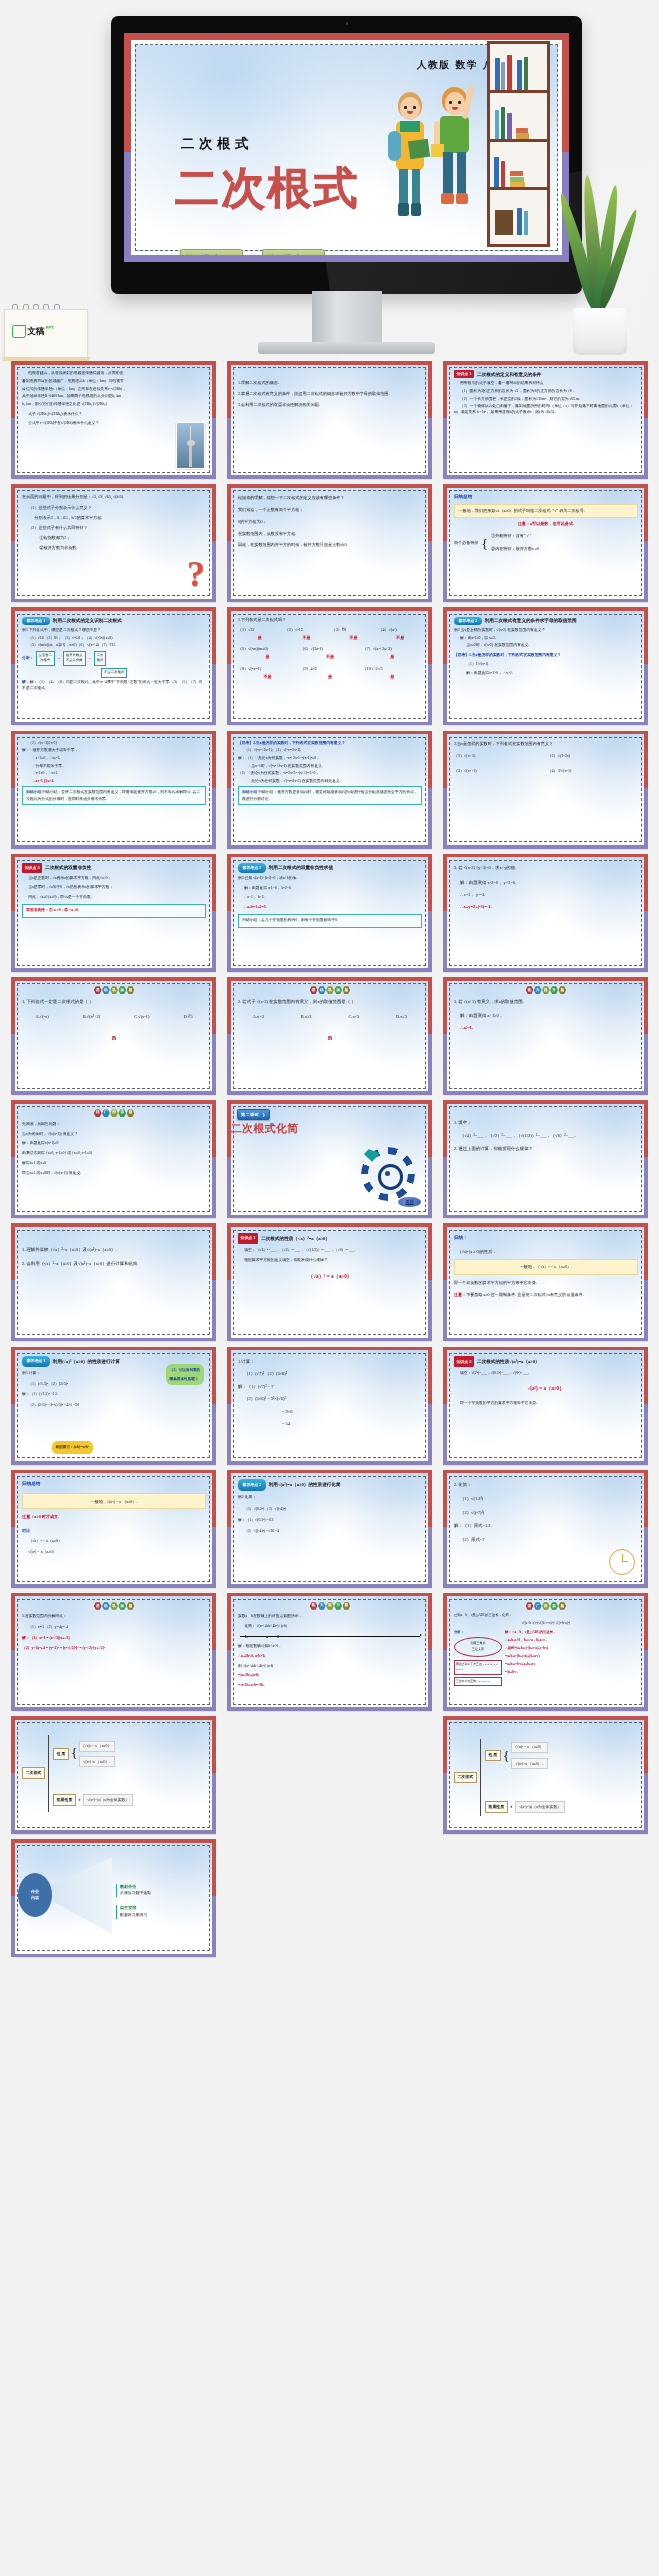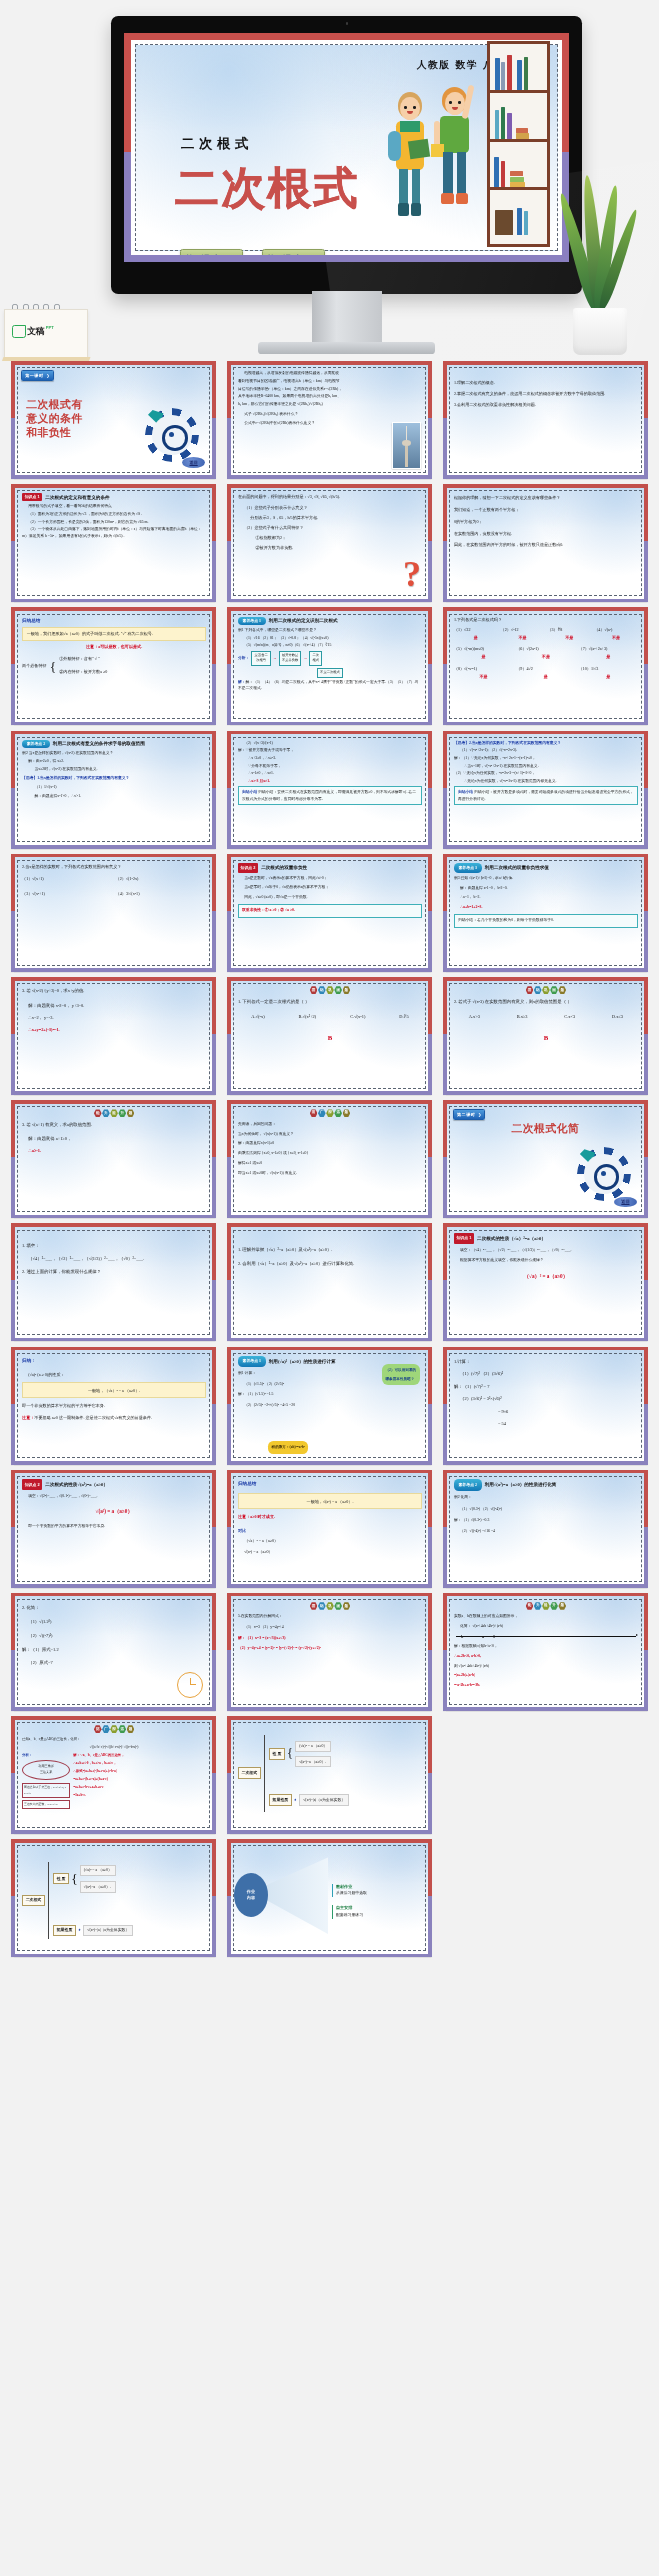--- a/index.html
+++ b/index.html
@@ -138,21 +138,21 @@
   .tcontent .ind{text-indent:6.2px;}
   .red{color:#d0021b;font-weight:700;}
   .blue{color:#1f3fa8;font-weight:700;}
   .grn{color:#157a3c;font-weight:700;}
 
   
   .sec-title{
     position:absolute;left:11.3px;top:32px;font-size:10.8px;line-height:1.32;font-weight:800;color:#c5403c;letter-spacing:0.5px;
     font-family:"Liberation Sans",sans-serif;
   }
-  .sec-title.center{left:0;right:0;top:17.5px;text-align:center;}
+  .sec-title.center{left:0;right:0;top:17.5px;}
   .lesson-tag{
     position:absolute;left:6.2px;top:5.2px;height:9.3px;padding:0 3.1px;
     display:flex;align-items:center;gap:2.6px;border-radius:1.5px;
     background:linear-gradient(to bottom,#4f9bdd,#1f63b5);
     border:0.5px solid #1c5ca8;box-shadow:0 0.5px 1px rgba(0,0,0,.25);
   }
   .lesson-tag b{font-size:4.1px;color:#fff;letter-spacing:0.5px;font-weight:700;}
   .lesson-tag i{font-style:normal;font-size:4.1px;color:#e9f3ff;}
   .ret{
     position:absolute;right:7.2px;bottom:7.2px;width:23px;height:10.8px;border-radius:50%;
@@ -320,41 +320,20 @@
       <div class="leaf" style="left:20.6px;height:122px;width:13.4px;background:linear-gradient(to top,#2f6d3a,#8fbf4c);transform:rotate(-16deg);"></div>
       <div class="leaf" style="left:34px;height:138px;width:14.4px;background:linear-gradient(to top,#2c6436,#a9c95a);transform:rotate(-5deg);"></div>
       <div class="leaf" style="left:48px;height:128px;width:13.4px;background:linear-gradient(to top,#2f6d3a,#94c24e);transform:rotate(8deg);"></div>
       <div class="leaf" style="left:61px;height:106px;width:11.3px;background:linear-gradient(to top,#2a5f33,#7fb245);transform:rotate(19deg);"></div>
       <div class="pot"></div>
     </div>
   </div>
 
   <div class="grid">
 
-    <div class="thumb">
-      <div class="thumb-inner">
-          <div class="dash"></div>
-        <div class="lesson-tag">
-          <b>第一课时</b>
-          <i>❯</i>
-        </div>
-        <div class="sec-title" style="white-space:pre-line">二次根式有
-意义的条件
-和非负性</div>
-        <div class="gear">
-          <div class="ring1"></div>
-            <div class="teal"></div>
-            <div class="ring2"></div>
-            <div class="core"></div>
-        </div>
-        <div class="ret">
-            <span>返回</span>
-          </div>
-      </div>
-    </div>
 
     <div class="thumb">
       <div class="thumb-inner">
           <div class="dash"></div>
         <div class="tcontent">
           <p class="ind">电视塔越高，从塔顶发射的电磁波传播得越远，从而能收</p>
           <p>看到电视节目的区域越广，电视塔高h（单位：km）与电视节</p>
           <p>目信号的传播半径r（单位：km）之间存在近似关系r=√(2Rh)，</p>
           <p>其中地球半径R=6400 km。如果两个电视塔的高分别是h₁ km、</p>
           <p>h₂ km，那么它们的传播半径之比是 √(2Rh₁)/√(2Rh₂)</p>

